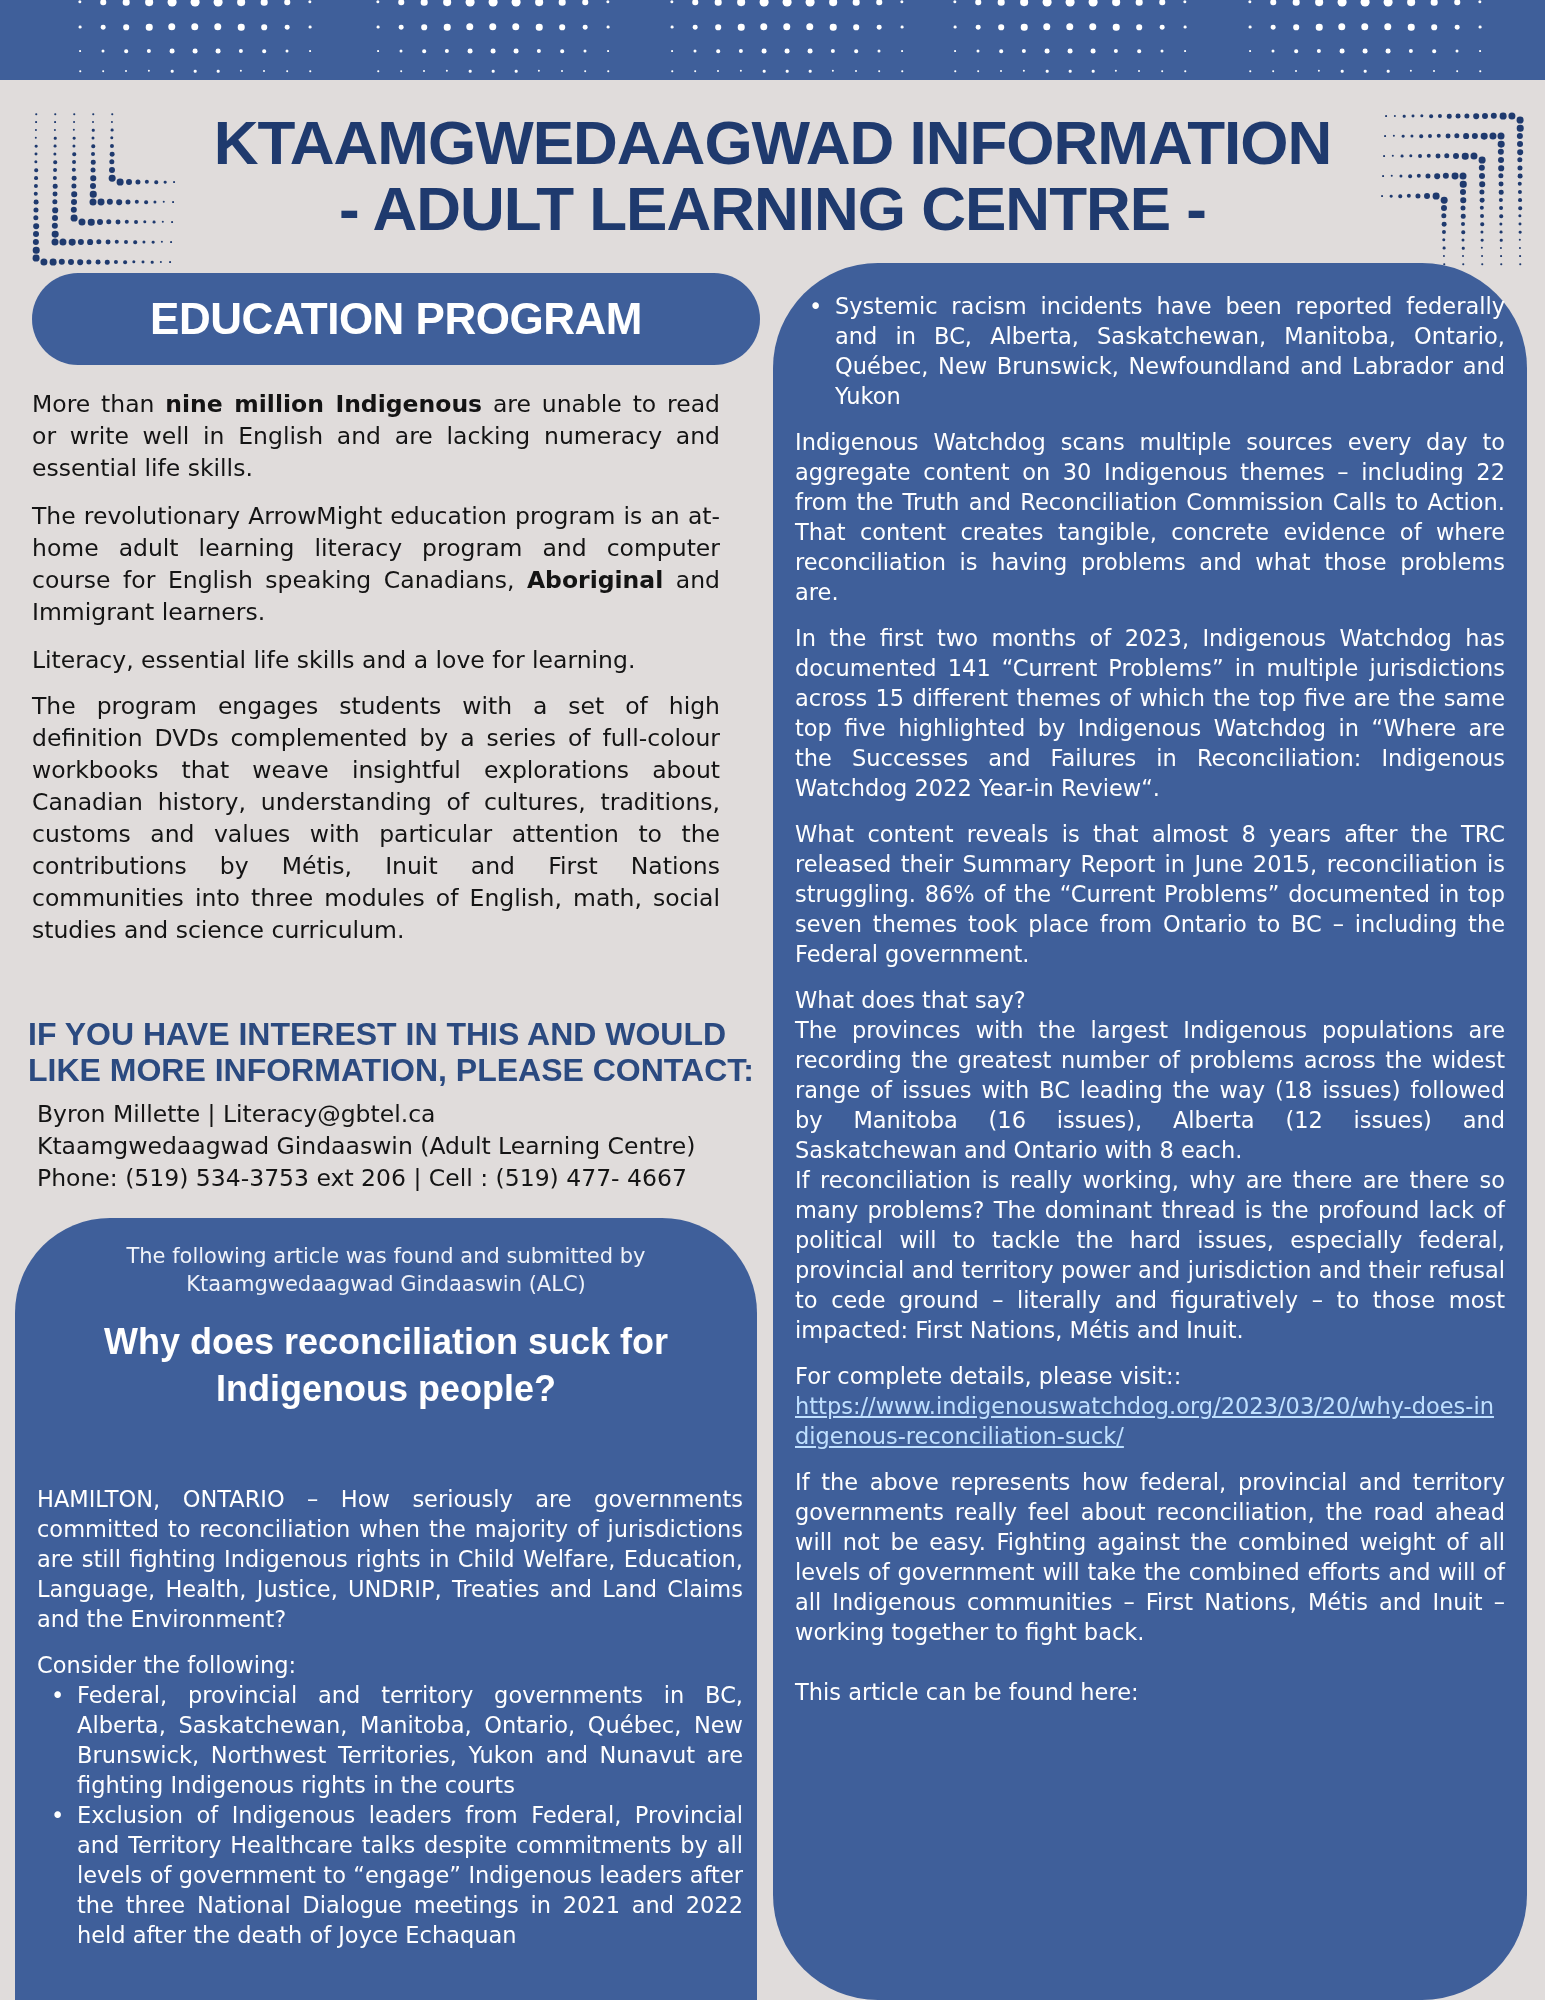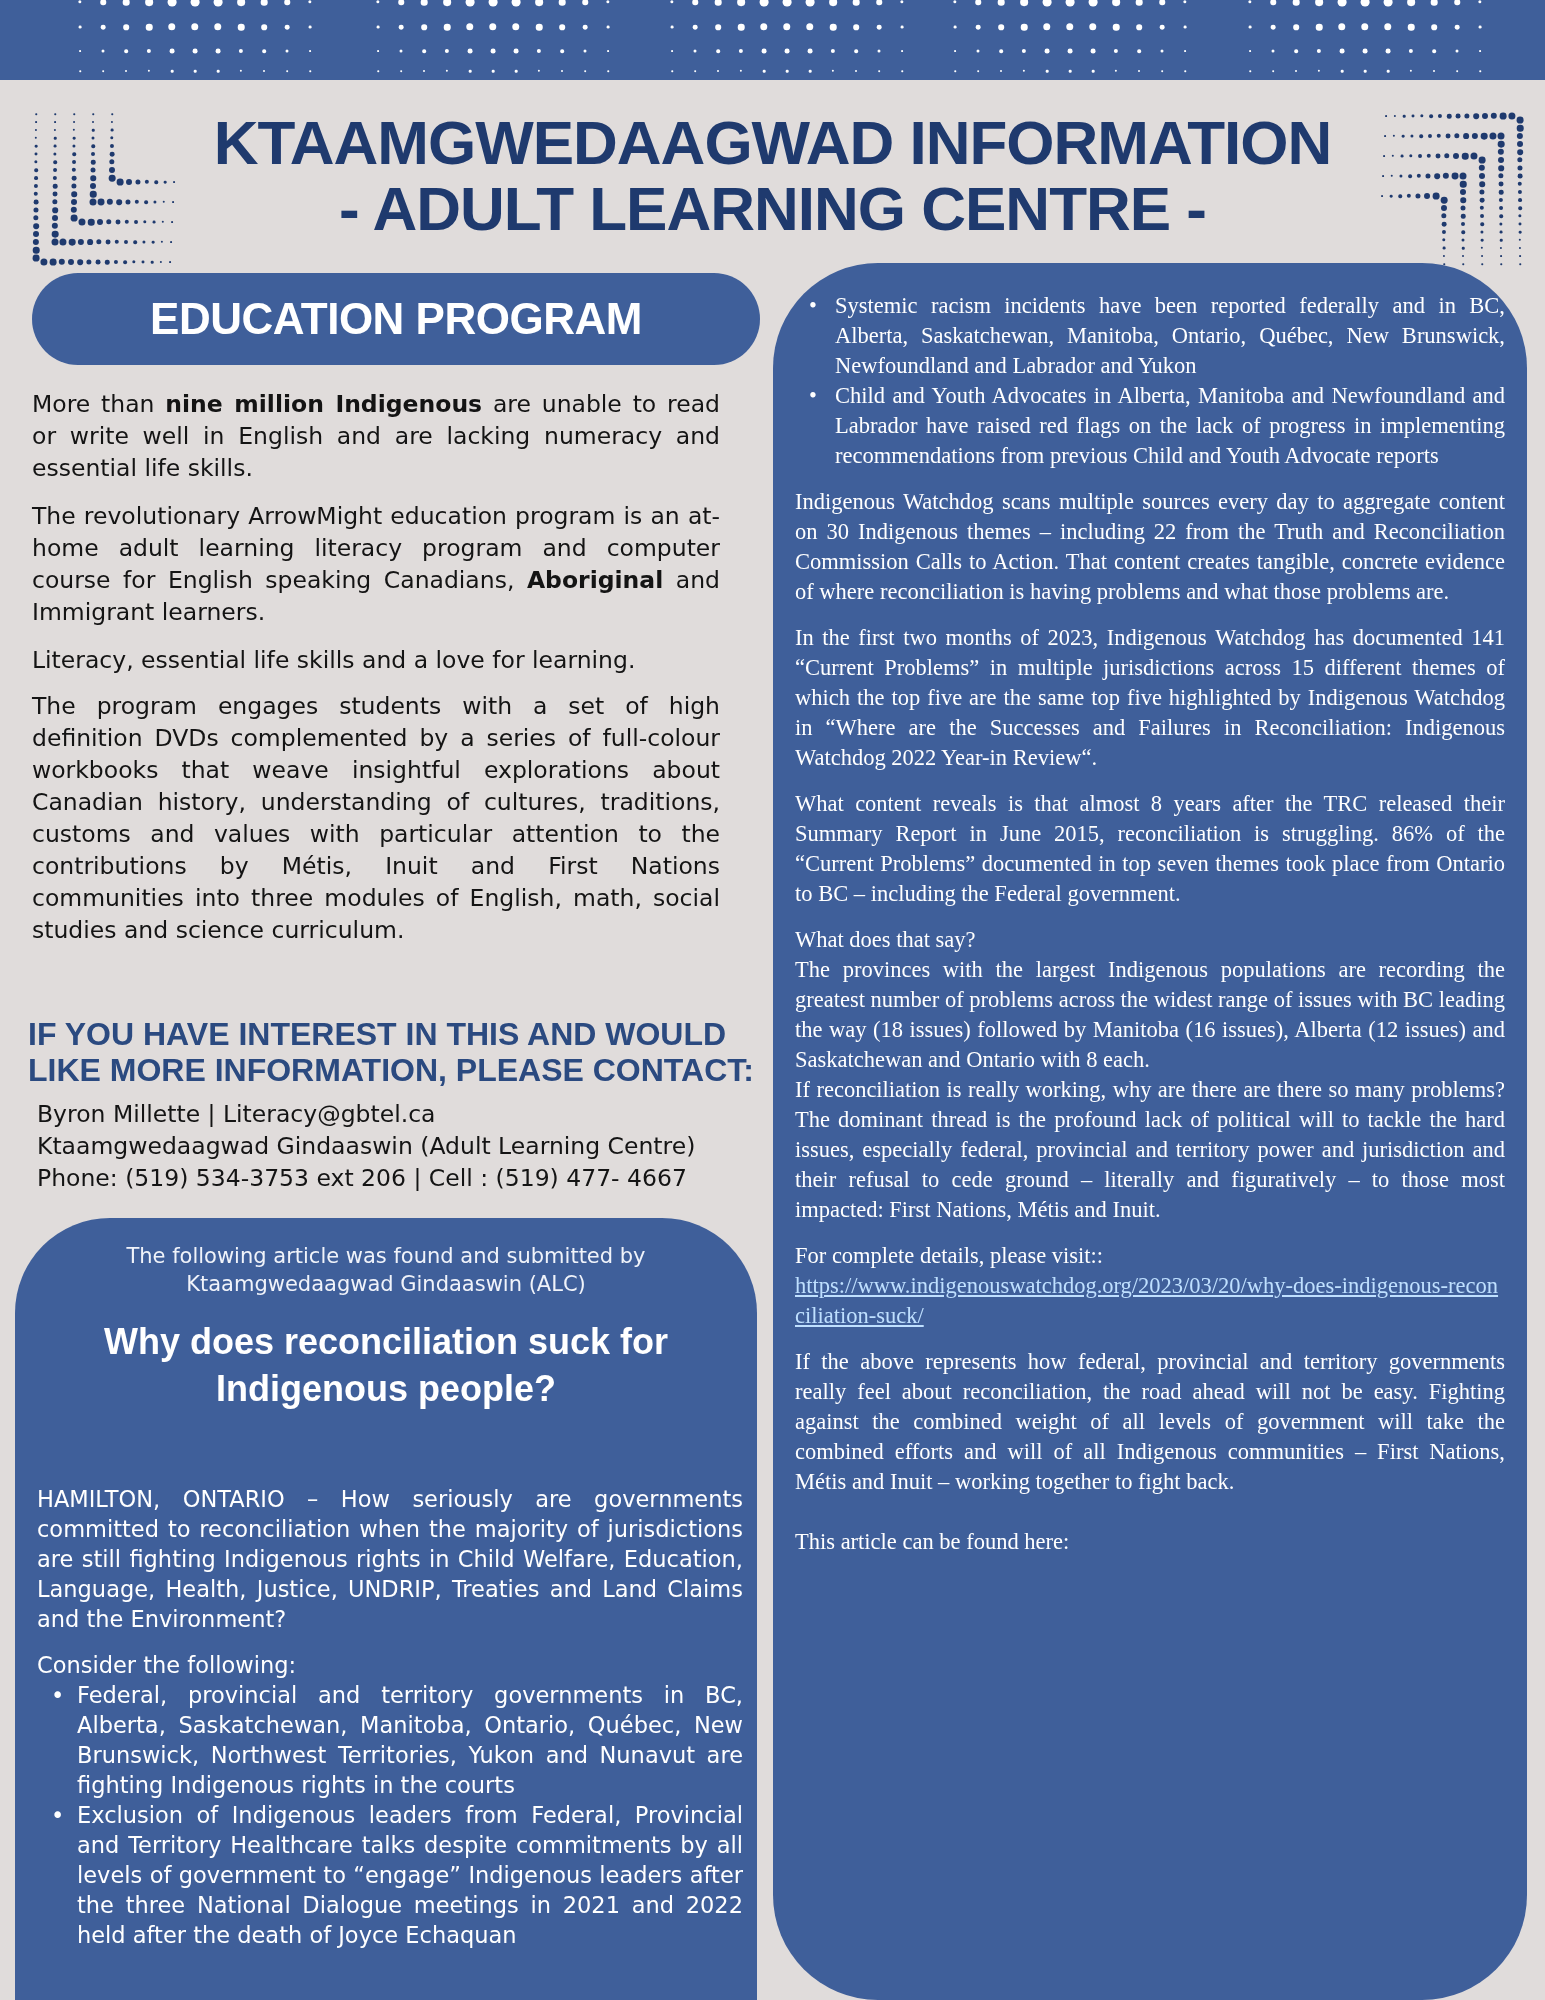--- a/index.html
+++ b/index.html
@@ -55,21 +55,20 @@
   .panel {
     position: absolute; background: #3f5f9a; color: #fff;
   }
   .panel.left {
     left: 15px; top: 1218px; width: 742px; height: 1008px;
     border-radius: 95px 95px 95px 95px / 95px 95px 95px 95px;
   }
   .panel.right {
     left: 773px; top: 263px; width: 754px; height: 1737px;
     border-radius: 105px 105px 105px 105px;
-    font-family: Liberation Serif, serif;
   }
   .panel .submitted {
     position: absolute; left: 0; top: 24px; width: 100%; text-align: center;
     font-size: 21px; line-height: 28px; color: #f0f3fa;
   }
   .panel .article-title {
     position: absolute; left: 0; top: 100px; width: 100%; text-align: center;
     font-family: "Liberation Sans", sans-serif; font-weight: 700;
     font-size: 36px; line-height: 47px; color: #fff;
   }
@@ -622,21 +621,20 @@
       <li>Federal, provincial and territory governments in BC, Alberta, Saskatchewan, Manitoba, Ontario, Québec, New Brunswick, Northwest Territories, Yukon and Nunavut are fighting Indigenous rights in the courts</li>
       <li>Exclusion of Indigenous leaders from Federal, Provincial and Territory Healthcare talks despite commitments by all levels of government to “engage” Indigenous leaders after the three National Dialogue meetings in 2021 and 2022 held after the death of Joyce Echaquan</li>
     </ul>
   </div>
 </div>
 
 <div class="panel right">
   <div class="body">
     <ul style="margin-bottom:16px;">
       <li>Systemic racism incidents have been reported federally and in BC, Alberta, Saskatchewan, Manitoba, Ontario, Québec, New Brunswick, Newfoundland and Labrador and Yukon</li>
-      <li>Child and Youth Advocates in Alberta, Manitoba and Newfoundland and Labrador have raised red flags on the lack of progress in implementing recommendations from previous Child and Youth Advocate reports</li>
     </ul>
     <p>Indigenous Watchdog scans multiple sources every day to aggregate content on 30 Indigenous themes – including 22 from the Truth and Reconciliation Commission Calls to Action. That content creates tangible, concrete evidence of where reconciliation is having problems and what those problems are.</p>
     <p>In the first two months of 2023, Indigenous Watchdog has documented 141 “Current Problems” in multiple jurisdictions across 15 different themes of which the top five are the same top five highlighted by Indigenous Watchdog in “Where are the Successes and Failures in Reconciliation: Indigenous Watchdog 2022 Year-in Review“.</p>
     <p>What content reveals is that almost 8 years after the TRC released their Summary Report in June 2015, reconciliation is struggling. 86% of the “Current Problems” documented in top seven themes took place from Ontario to BC – including the Federal government.</p>
     <p class="nogap" style="text-align:left;">What does that say?</p>
     <p class="nogap">The provinces with the largest Indigenous populations are recording the greatest number of problems across the widest range of issues with BC leading the way (18 issues) followed by Manitoba (16 issues), Alberta (12 issues) and Saskatchewan and Ontario with 8 each.</p>
     <p>If reconciliation is really working, why are there are there so many problems? The dominant thread is the profound lack of political will to tackle the hard issues, especially federal, provincial and territory power and jurisdiction and their refusal to cede ground – literally and figuratively – to those most impacted: First Nations, Métis and Inuit.</p>
     <p class="linkblock">
       <span>For complete details, please visit::</span><br>
       <span class="link">https://www.indigenouswatchdog.org/2023/03/20/why-does-indigenous-reconciliation-suck/</span>

